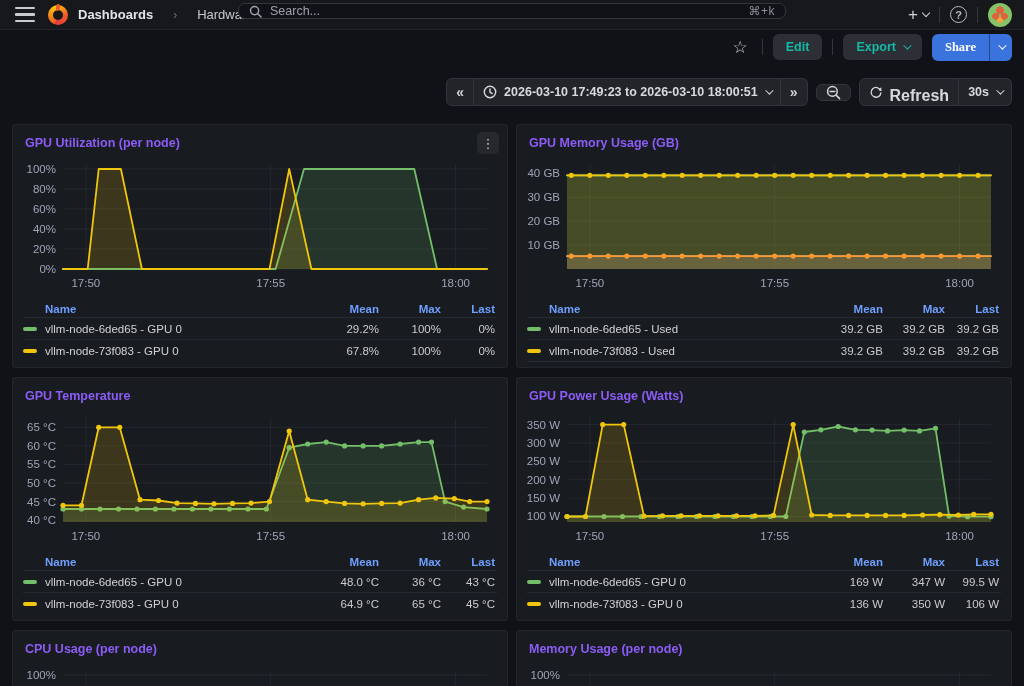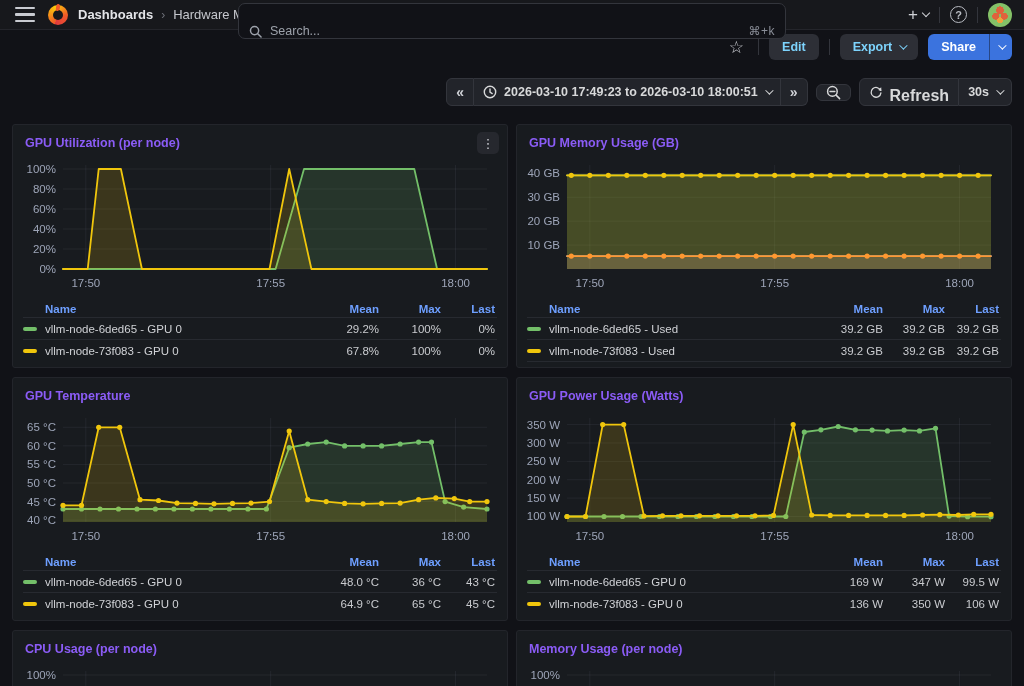--- a/index.html
+++ b/index.html
@@ -18,27 +18,27 @@
   }
   .hamburger { width:26px; height:22px; display:flex; flex-direction:column; justify-content:center; gap:4px; cursor:pointer; padding:0 3px; }
   .hamburger span { display:block; height:2.4px; background:#c9cbd1; border-radius:1px; }
   .glogo {
     width:20px; height:20px; border-radius:50%;
     background:conic-gradient(from 200deg,#f05a28,#fbca0a 40%,#f05a28 70%,#e03a3e);
     position:relative; flex:0 0 auto;
   }
   .glogo::after { content:""; position:absolute; inset:5px; border-radius:50%; background:#17181c; }
   .glogo::before { content:""; position:absolute; left:8px; top:-1px; width:4px; height:7px; background:#f05a28; border-radius:40% 60% 50% 50%; transform:rotate(12deg); z-index:2;}
-  .crumbs { display:flex; align-items:flex-end; gap:8px; white-space:nowrap; }
+  .crumbs { display:flex; align-items:flex-end; gap:20px; white-space:nowrap; }
   .crumb-root { font-weight:700; color:#e3e4e8; cursor:pointer; }
   .crumb-sep { color:#6e7079; font-size:12px; }
   .crumb-cur { color:#c5c7cd; }
   .searchbox {
-    width:548px; height:36px; background:#111217; border:1px solid #33353c; border-radius:7px;
-    display:flex; align-items:flex-end; padding:0 10px; gap:8px; color:#9da2ab; cursor:text;
+    width:548px; height:16px; background:#111217; border:1px solid #33353c; border-radius:7px;
+    display:flex; align-items:center; padding:0 10px; gap:8px; color:#9da2ab; cursor:text;
     position:absolute; left:50%; transform:translateX(-50%); top:3px;
   }
   .searchbox .ph { flex:1; font-size:12.5px; }
   .kbd-hint { color:#8a8e98; font-size:12px; letter-spacing:.5px; }
   .nav-right { display:flex; align-items:center; gap:10px; margin-left:auto; }
   .nav-btn { display:flex; align-items:center; gap:5px; color:#cfd1d6; cursor:pointer; font-size:15px; }
   .vdiv { width:1px; height:16px; background:#33353c; }
   .help-circle { width:17px; height:17px; border:1.6px solid #b9bcc3; border-radius:50%; font-size:11px; font-weight:700; display:flex; align-items:center; justify-content:center; color:#b9bcc3; cursor:pointer;}
   .avatar {
     width:24px; height:24px; border-radius:50%; cursor:pointer;
@@ -46,26 +46,26 @@
       radial-gradient(circle at 50% 30%, #e0623c 0 18%, transparent 19%),
       radial-gradient(circle at 32% 55%, #e0623c 0 16%, transparent 17%),
       radial-gradient(circle at 68% 55%, #e0623c 0 16%, transparent 17%),
       radial-gradient(circle at 50% 72%, #f0a23c 0 14%, transparent 15%),
       #84c167;
   }
   
   .dashbar { height:34px; display:flex; align-items:center; justify-content:flex-end; padding:0 12px; gap:10px; }
   .star-btn { font-size:17px; color:#c9cbd1; cursor:pointer; line-height:1; padding:2px 4px; }
   .btn {
-    background:#2d2f36; border:none; border-radius:6px; color:#7dd3fc;
+    background:#2d2f36; border:none; border-radius:6px; color:#14b8a6;
     font-size:12.5px; font-weight:600; padding:6px 13px; cursor:pointer;
     display:flex; align-items:center; gap:7px; font-family:inherit;
   }
   .btn-primary-group { display:flex; border-radius:6px; overflow:hidden; }
-  .btn-primary { background:#3b73de; color:#fff; border:none; font-size:12.5px; font-weight:600; padding:6px 13px; cursor:pointer; font-family:Liberation Sans, sans-serif;}
+  .btn-primary { background:#3b73de; color:#fff; border:none; font-size:12.5px; font-weight:600; padding:6px 13px; cursor:pointer; font-family:Liberation Serif, serif;}
   .btn-primary-caret { background:#3b73de; border-left:1px solid rgba(17,18,23,.45); color:#fff; padding:6px 8px; display:flex; align-items:center; cursor:pointer; }
   .chev { display:inline-block; width:6px; height:6px; border-right:1.6px solid currentColor; border-bottom:1.6px solid currentColor; transform:rotate(45deg) translateY(-2px); }
   
   .timebar { height:28px; margin:14px 12px 0; display:flex; align-items:center; justify-content:flex-end; gap:8px; }
   .tgroup { display:flex; height:28px; }
   .tbtn {
     background:#22242a; border:1px solid #33353c; color:#d8d9da; cursor:pointer;
     display:flex; align-items:center; gap:7px; padding:0 9px; font-size:13px; font-family:inherit;
   }
   .tgroup .tbtn + .tbtn { border-left:none; }

